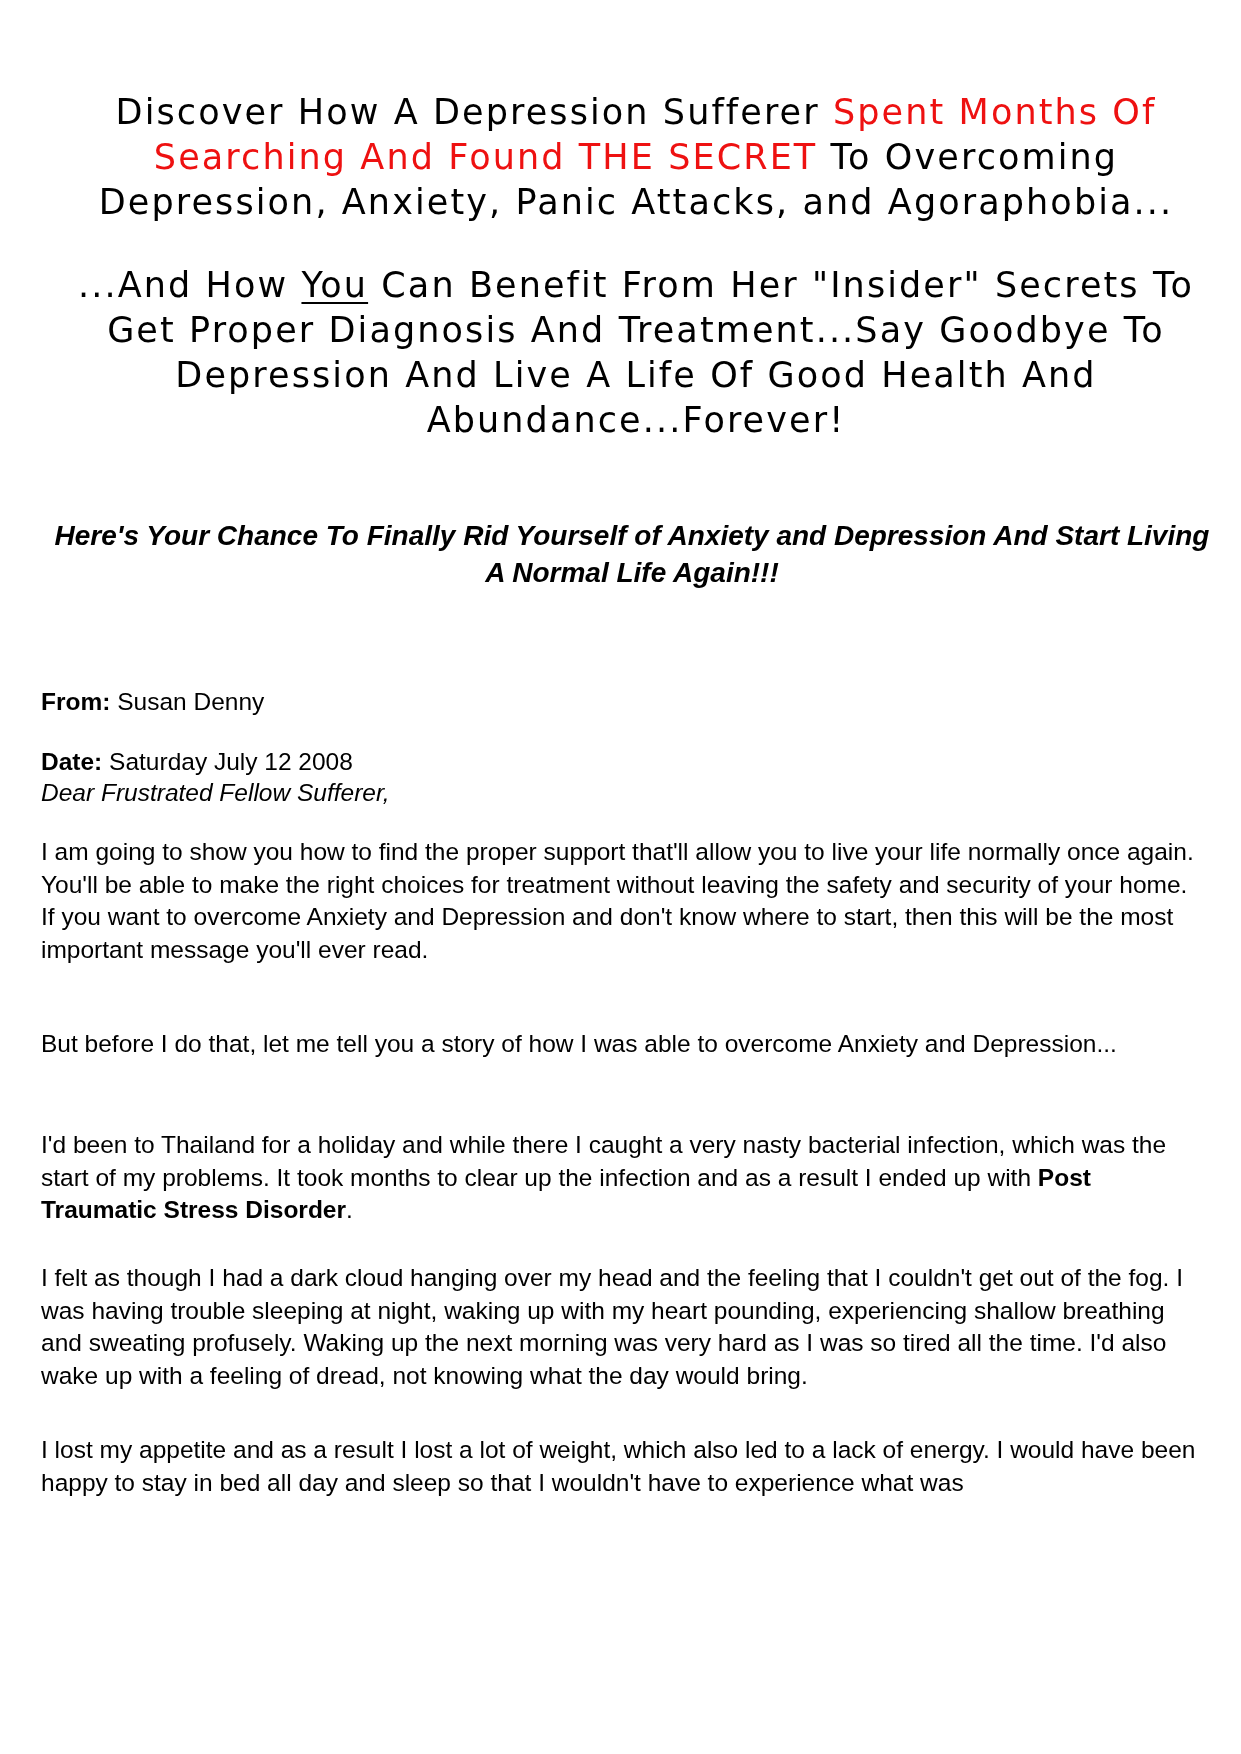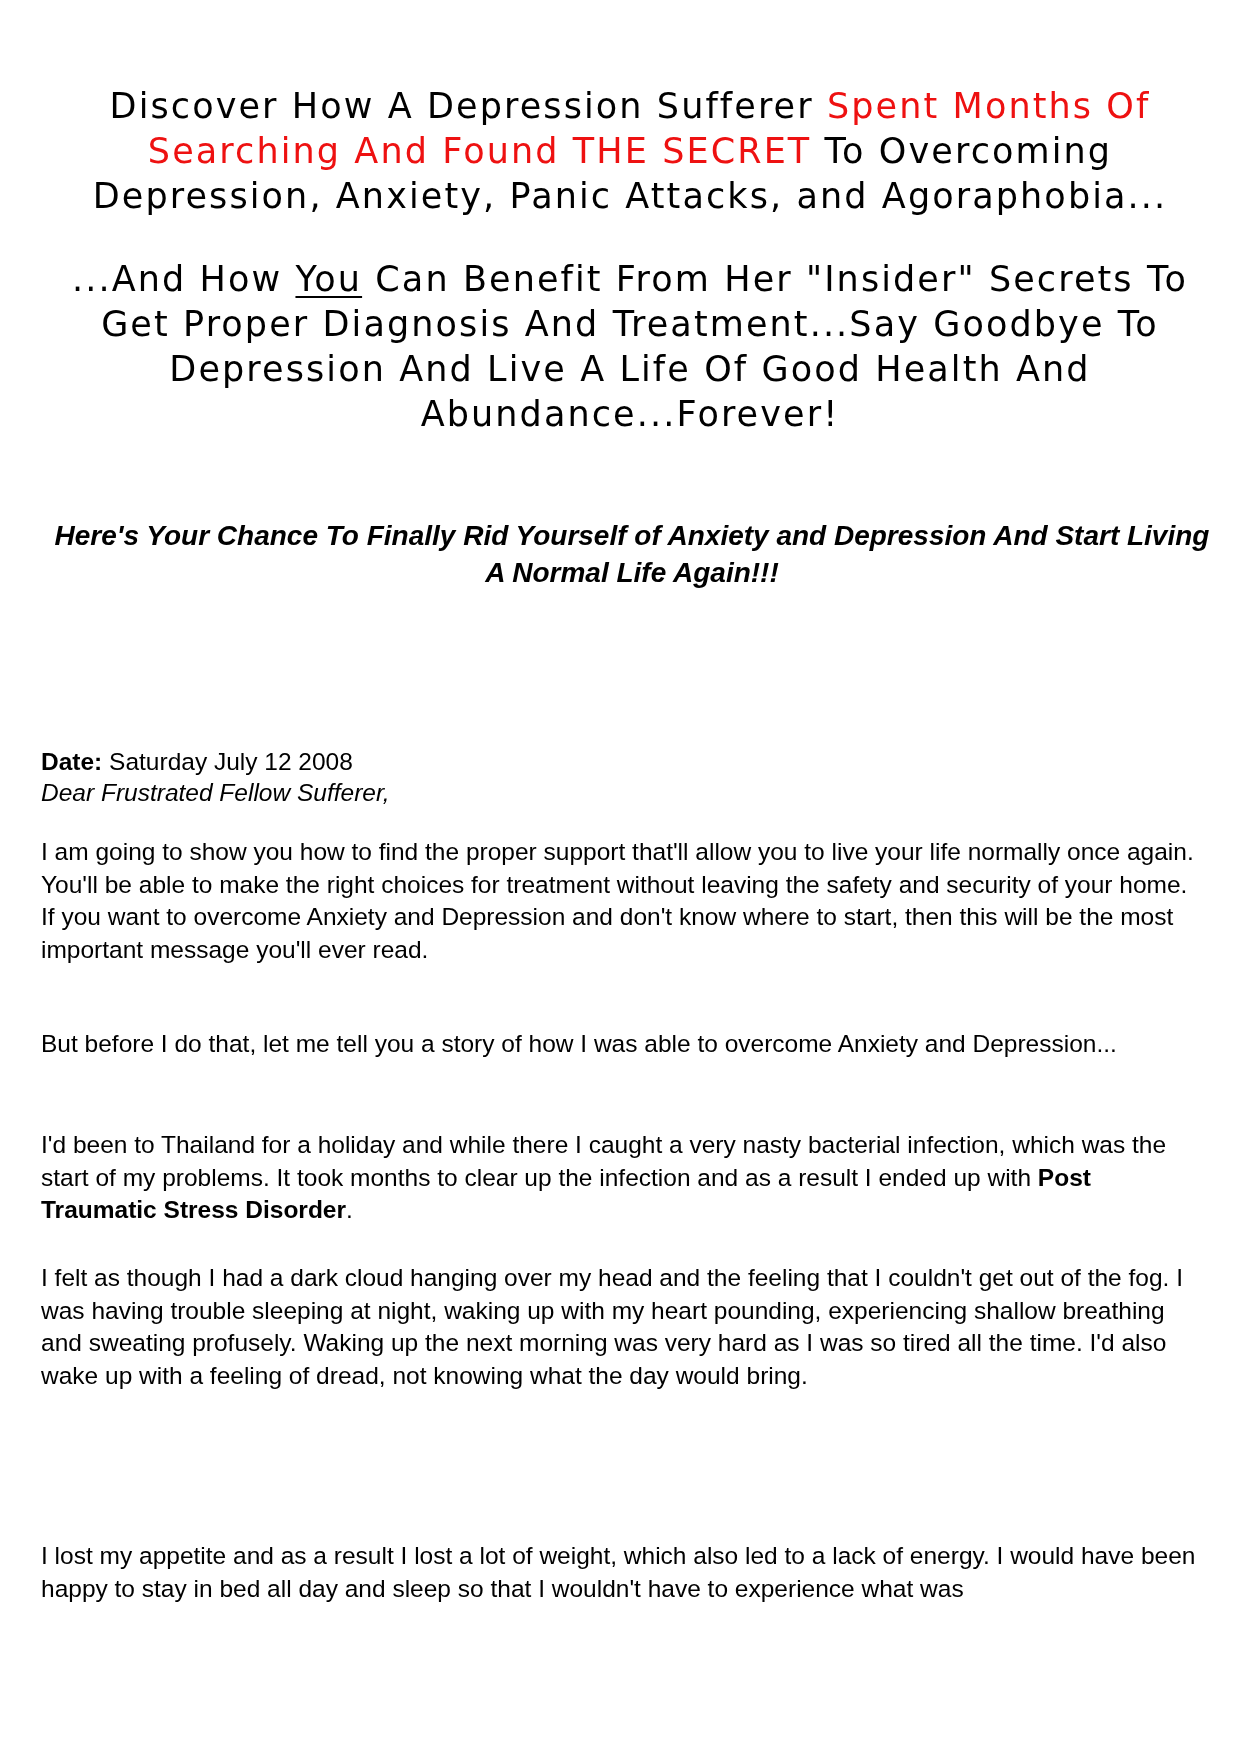--- a/index.html
+++ b/index.html
@@ -23,21 +23,21 @@
     }
     .headline {
       position: absolute;
       left: 40px;
       width: 1160px;
       text-align: center;
       font-family: "DejaVu Sans", sans-serif;
       font-size: 35px;
       line-height: 45px;
       letter-spacing: 2.1px;
-      margin: 10px;
+      margin: 16px;
       font-weight: normal;
     }
     .headline-1 { top: 74px; }
     .headline-2 { top: 247px; }
     .red { color: #ee1111; }
     .underline { text-decoration: underline; text-decoration-thickness: 2px; text-underline-offset: 5px; }
     .subhead {
       position: absolute;
       left: 40px;
       top: 505px;
@@ -59,34 +59,35 @@
       line-height: 32.5px;
       margin: 0;
     }
     .meta-from { top: 686px; }
     .meta-date { top: 718px; margin-top: 28px; }
     .greeting { top: 777px; font-style: italic; }
     .para-1 { top: 836px; }
     .para-2 { top: 1028px; }
     .para-3 { top: 1129px; }
     .para-4 { top: 1262px; }
-    .para-5 { top: 1540px; }
+    .para-5 { top: 1434px; }
     b { font-weight: bold; }
   </style>
 </head>
 <body>
 
 <div class="page">
 
   <h1 class="headline headline-1"><span>Discover How A Depression Sufferer </span><span class="red">Spent Months Of Searching And Found THE SECRET</span><span> To Overcoming Depression, Anxiety, Panic Attacks, and Agoraphobia...</span></h1>
 
   <h2 class="headline headline-2"><span>...And How </span><span class="underline">You</span><span> Can Benefit From Her "Insider" Secrets To Get Proper Diagnosis And Treatment...Say Goodbye To Depression And Live A Life Of Good Health And Abundance...Forever!</span></h2>
 
   <p class="subhead">Here's Your Chance To Finally Rid Yourself of Anxiety and Depression And Start Living A Normal Life Again!!!</p>
 
+  <p class="body-text meta-from"><b>From:</b><span> Susan Denny</span></p>
 
   <p class="body-text meta-date"><b>Date:</b><span> Saturday July 12 2008</span></p>
 
   <p class="body-text greeting">Dear Frustrated Fellow Sufferer,</p>
 
   <div class="body-text para-1">
     <div>I am going to show you how to find the proper support that'll allow you to live your life normally once again. You'll be able to make the right choices for treatment without leaving the safety and security of your home.</div>
     <div>If you want to overcome Anxiety and Depression and don't know where to start, then this will be the most important message you'll ever read.</div>
   </div>
 

